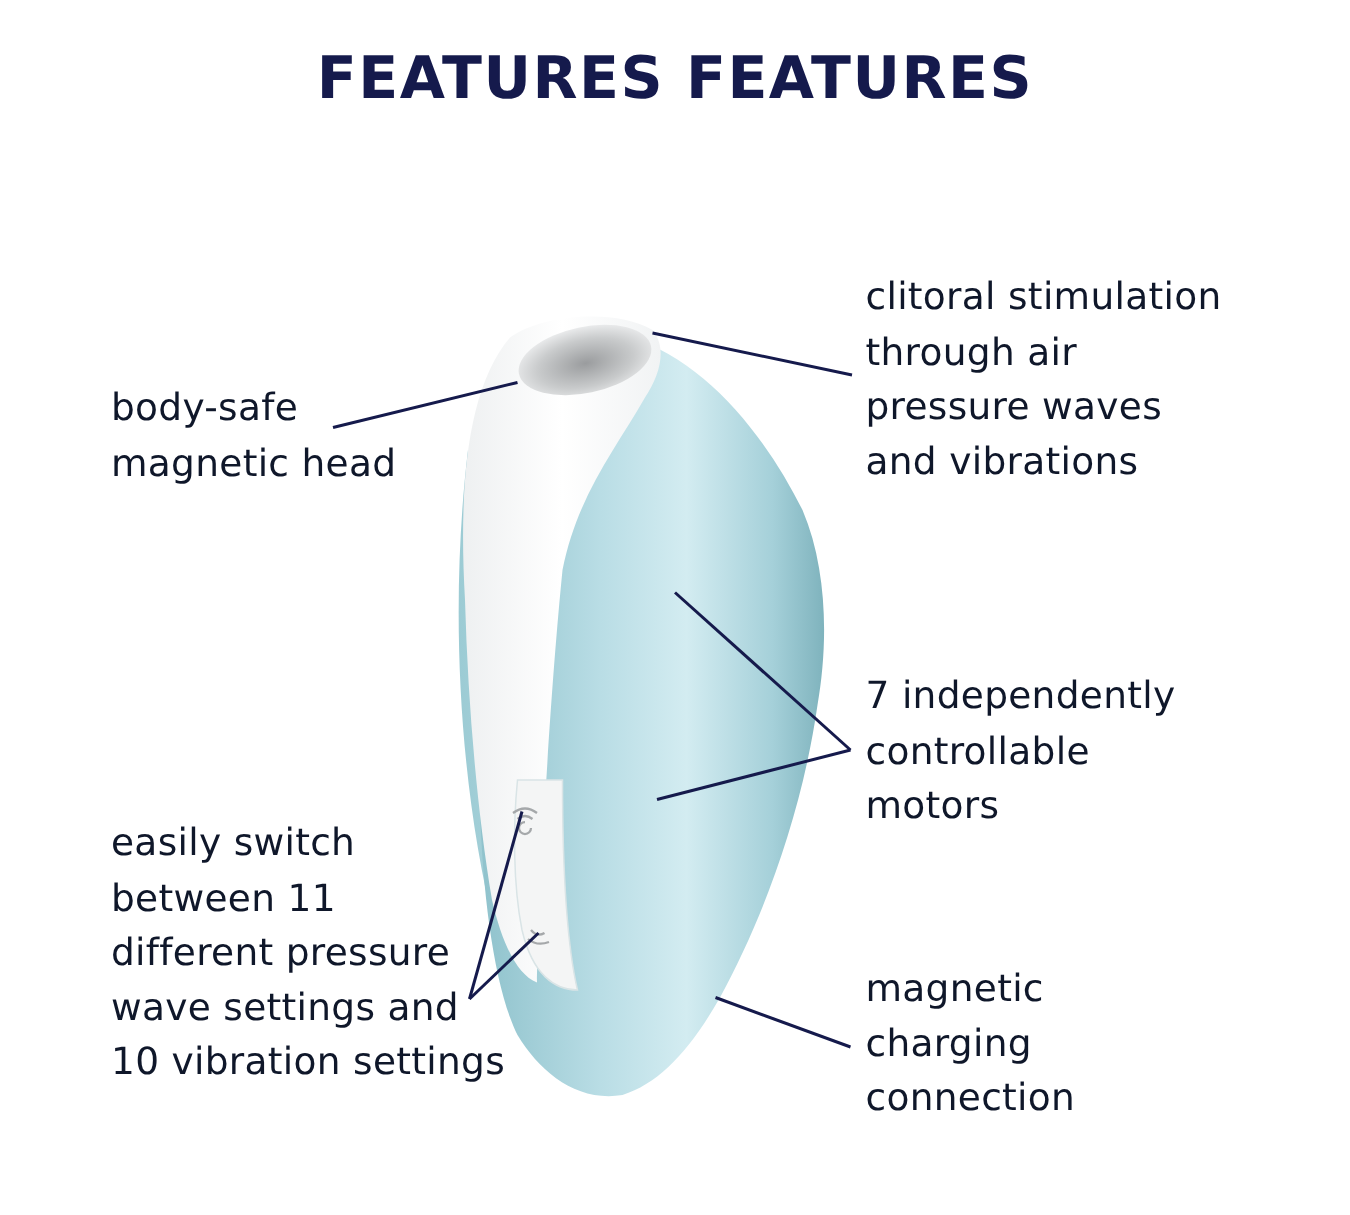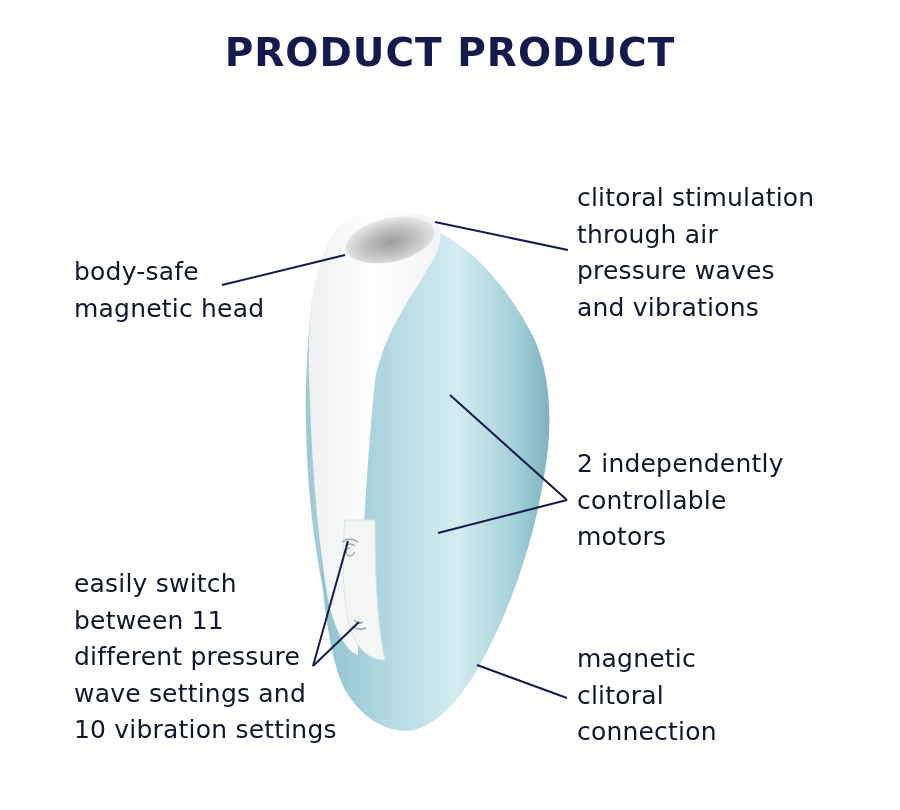--- a/index.html
+++ b/index.html
@@ -4,21 +4,21 @@
 <style>
   html, body { margin: 0; padding: 0; background: #ffffff; }
   body { width: 900px; height: 810px; position: relative; overflow: hidden; font-family: "DejaVu Sans", "Liberation Sans", sans-serif; color: #14194a; }
   .title { position: absolute; left: 0; top: 30px; width: 900px; text-align: center; font-size: 39px; font-weight: bold; letter-spacing: 1px; color: #151a4c; }
   .label { position: absolute; font-size: 25px; line-height: 36.5px; color: #0f172a; white-space: pre; letter-spacing: 0.2px; }
   .illustration { position: absolute; left: 0; top: 0; width: 900px; height: 810px; }
 </style>
 </head>
 <body>
 
-<div class="title">PRODUCT PRODUCT</div>
+<div class="title">FEATURES FEATURES</div>
 
 <svg class="illustration" viewBox="0 0 900 810" xmlns="http://www.w3.org/2000/svg">
   <defs>
     <linearGradient id="bodyGrad" x1="0" y1="0" x2="1" y2="0">
       <stop offset="0" stop-color="#8fc2cc"></stop>
       <stop offset="0.35" stop-color="#b9dde5"></stop>
       <stop offset="0.6" stop-color="#d3ecf1"></stop>
       <stop offset="0.85" stop-color="#a5d0d9"></stop>
       <stop offset="1" stop-color="#7fb3bd"></stop>
     </linearGradient>
@@ -68,23 +68,23 @@
     <line x1="477" y1="665" x2="567" y2="698"></line>
   </g>
 </svg>
 
 <div class="label" style="left:74px; top:254px;">body-safe
 magnetic head</div>
 <div class="label" style="left:577px; top:180px;">clitoral stimulation
 through air
 pressure waves
 and vibrations</div>
-<div class="label" style="left:577px; top:446px;">2 independently
+<div class="label" style="left:577px; top:446px;">7 independently
 controllable
 motors</div>
-<div class="label" style="left:74px; top:566px;">easily switch
+<div class="label" style="left:74px; top:544px;">easily switch
 between 11
 different pressure
 wave settings and
 10 vibration settings</div>
 <div class="label" style="left:577px; top:641px;">magnetic
-clitoral
+charging
 connection</div>
 
 </body></html>

